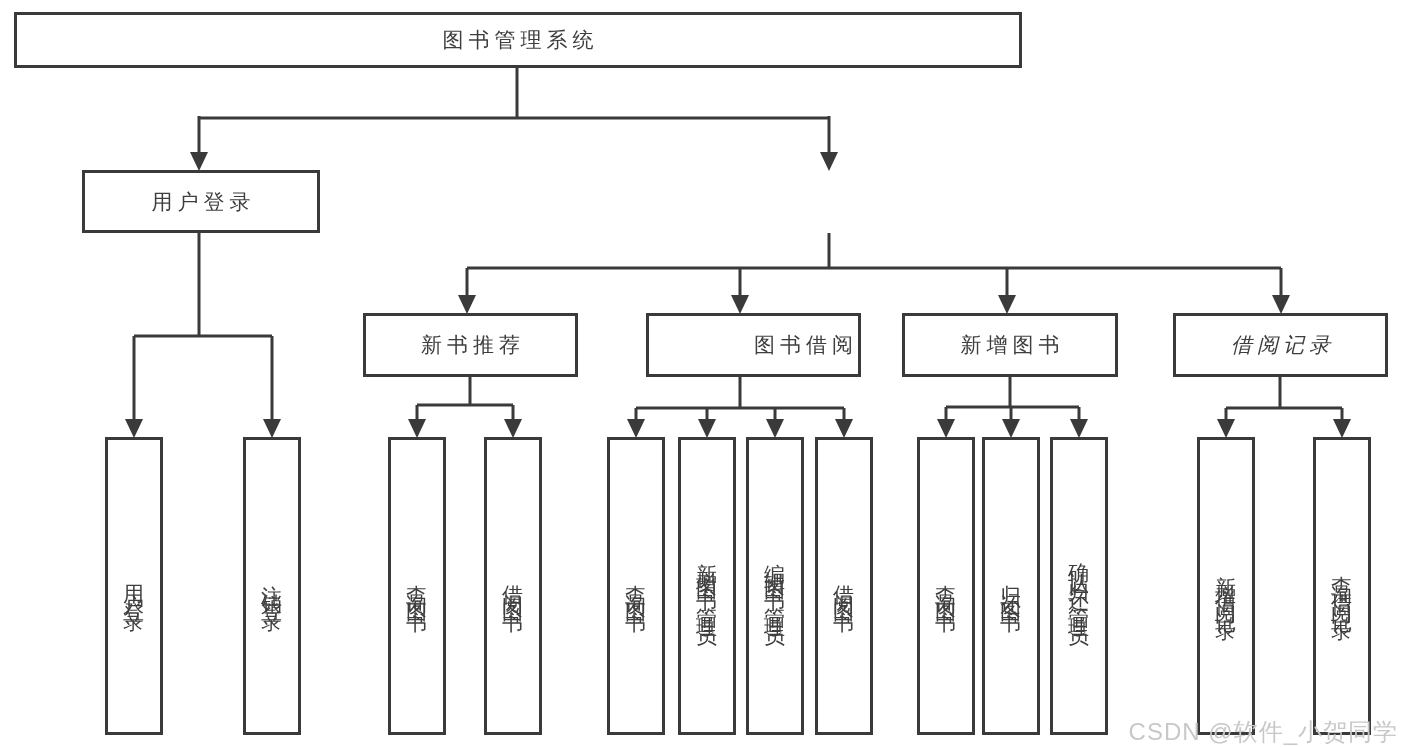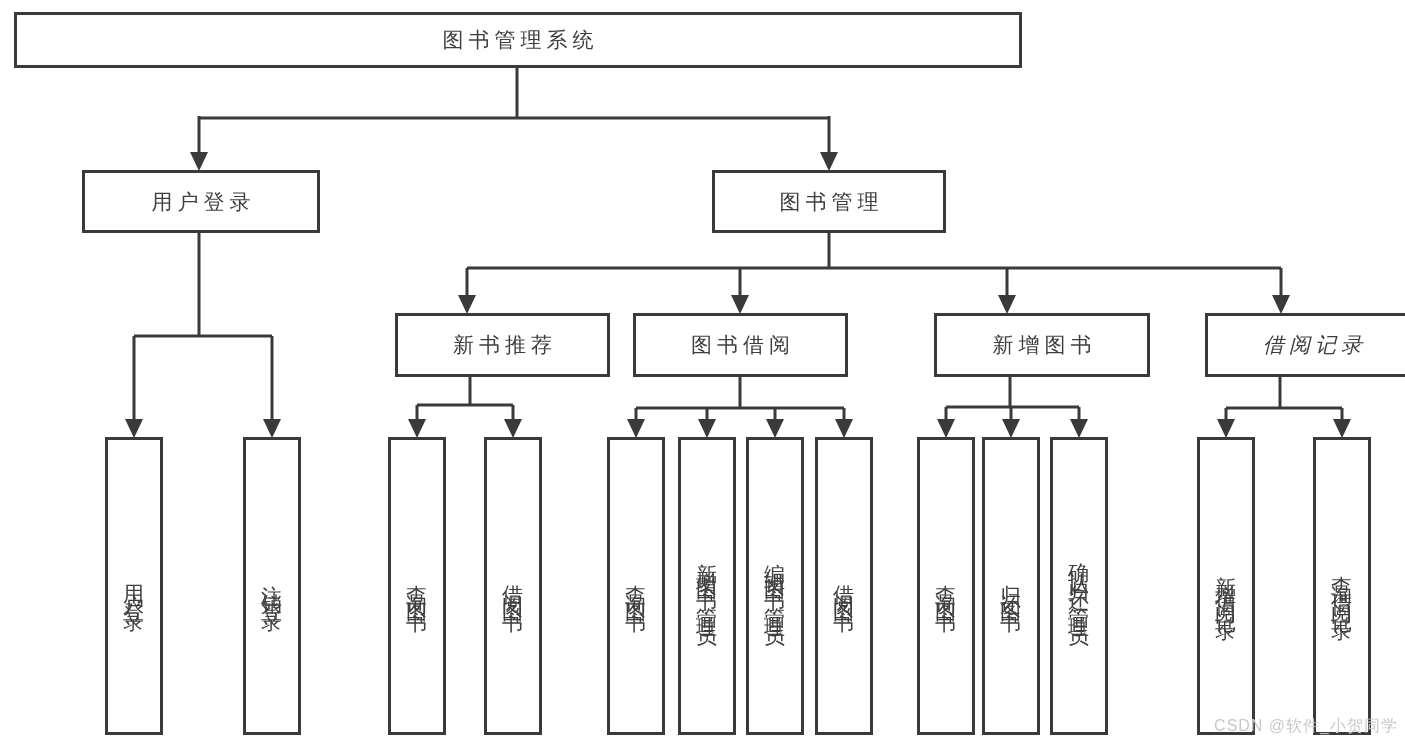--- a/index.html
+++ b/index.html
@@ -26,23 +26,23 @@
   .node .hlabel {
     font-size: 21px;
     letter-spacing: 5px;
     white-space: nowrap;
     text-indent: 5px;
   }
   .root  { left: 14px;  top: 12px;  width: 1008px; height: 56px; }
   .lvl2  { top: 170px; height: 63px; }
   .b-userlogin { left: 82px;  width: 238px; }
   .b-bookmgmt  { left: 712px; width: 234px; }
-  .lvl3  { top: 313px; height: 64px; width: 215px; margin-left: 32px; }
+  .lvl3  { top: 313px; height: 64px; width: 215px; }
   .b-recommend { left: 363px; }
-  .b-borrow    { left: 601px; }
+  .b-borrow    { left: 646px; justify-content: flex-end; }
   .b-current   { left: 902px; width: 216px; }
   .b-records   { left: 1173px; font-style: italic; }
   .leaf { top: 437px; height: 298px; width: 58px; }
   .vtext {
     writing-mode: vertical-rl;
     text-orientation: mixed;
     font-size: 21px;
     letter-spacing: 9px;
     line-height: 1;
     max-height: 284px;
@@ -58,21 +58,21 @@
   .leaf-9  { left: 917px; }
   .leaf-10 { left: 982px; }
   .leaf-11 { left: 1050px; }
   .leaf-12 { left: 1197px; }
   .leaf-13 { left: 1313px; }
   .watermark {
     position: absolute;
     right: 7px;
     top: 716px;
     z-index: 5;
-    font-size: 16px;
+    font-size: 24px;
     color: #c8c8c8;
     letter-spacing: 1px;
     white-space: nowrap;
   }
 </style>
 </head>
 <body>
 
 <div id="canvas">
 
@@ -108,23 +108,20 @@
       <polygon points="1333,419 1351,419 1342,438"></polygon>
     </g>
   </svg>
 
   <div class="node root">
     <span class="hlabel">图书管理系统</span>
   </div>
 
   <div class="node lvl2 b-userlogin">
     <span class="hlabel">用户登录</span>
-  </div>
-  <div class="node lvl2 b-bookmgmt">
-    <span class="hlabel">图书管理</span>
   </div>
 
   <div class="node lvl3 b-recommend">
     <span class="hlabel">新书推荐</span>
   </div>
   <div class="node lvl3 b-borrow">
     <span class="hlabel">图书借阅</span>
   </div>
   <div class="node lvl3 b-current">
     <span class="hlabel">新增图书</span>

